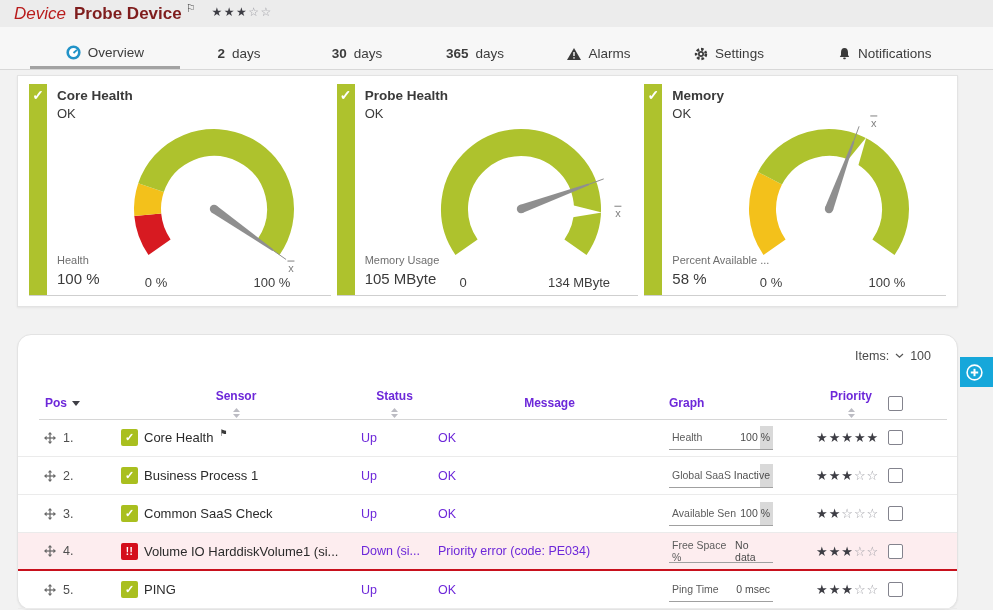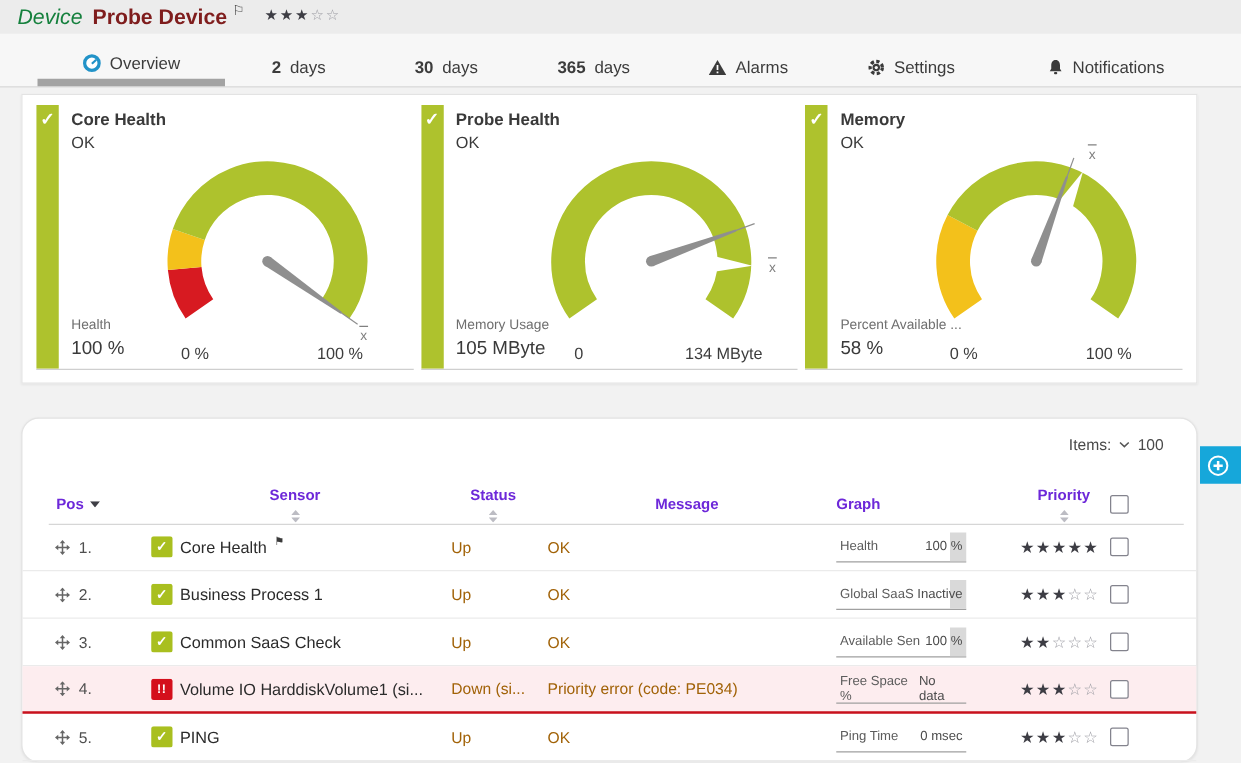--- a/index.html
+++ b/index.html
@@ -3,31 +3,31 @@
 <meta charset="utf-8">
 <style>
   html,body{margin:0;padding:0;}
   body{
     width:993px;height:610px;overflow:hidden;position:relative;
     background:#f2f2f2;font-family:"Liberation Sans",sans-serif;
     -webkit-font-smoothing:antialiased;
   }
   
   .titlebar{height:27px;background:#ececec;display:flex;align-items:center;padding-left:14px;}
-  .kind{font-style:italic;color:#15803d;font-size:17px;margin-right:8px;}
+  .kind{font-style:italic;color:#b91c1c;font-size:17px;margin-right:8px;}
   .devname{font-weight:bold;color:#7f1d1d;font-size:17px;}
   .flag-top{font-size:11px;color:#4a4a4a;margin-left:4px;transform:translateY(-5px);}
   .stars-top{margin-left:16px;font-size:12px;letter-spacing:1.5px;transform:translateY(-2px);}
   .sf{color:#3d3d44}.se{color:#9d9da4}
   
   .subbar{position:absolute;top:27px;left:0;width:993px;height:43px;background:#f7f7f7;border-bottom:1px solid #d8d8d8;box-sizing:border-box;}
   .tabs{position:absolute;bottom:0;left:0;display:flex;height:31px;}
   .tab{display:flex;align-items:center;justify-content:center;gap:7px;font-size:13.5px;color:#3c3c3c;height:31px;box-sizing:border-box;cursor:pointer;white-space:nowrap;}
   .tab .num{font-weight:bold;}
-  .tab.active{border-bottom:6px solid #a3a3a3;}
+  .tab.active{border-bottom:3px solid #a3a3a3;}
   .t0{width:150px;margin-left:30px;}.t1{width:118px}.t2{width:118px}.t3{width:118px}
   .t4{width:130px}.t5{width:120px}.t6{width:130px}.t7{width:190px;justify-content:flex-start;padding-left:44px;}
   
   .panel{position:absolute;left:17px;width:941px;background:#fff;border:1px solid #e3e3e3;box-shadow:0 1px 2px rgba(0,0,0,.06);box-sizing:border-box;}
   #gaugePanel{top:75px;height:232px;padding:8px 11px;}
   #tablePanel{top:334px;height:276px;border-radius:14px;}
   
   .cards{display:flex;gap:6px;height:212px;}
   .card{flex:1;position:relative;border-bottom:1px solid #cfcfcf;background:#fff;overflow:hidden;}
   .cardbar{position:absolute;left:0;top:0;bottom:0;width:18px;background:#aec22d;color:#fff;text-align:center;font-size:14px;font-weight:bold;line-height:22px;}
@@ -46,21 +46,21 @@
   .tbody{position:absolute;top:84px;left:21px;right:10px;}
   .trow{height:38px;font-size:12.5px;color:#4f4f4f;border-bottom:1px solid #ebebeb;box-sizing:border-box;margin:0 -10px 0 -21px;padding:0 10px 0 21px;}
   .trow.error{background:#fdedef;border-bottom:2px solid #c8111d;}
   .c-pos{display:flex;align-items:center;gap:7px;padding-left:5px;}
   .c-sensor{display:flex;align-items:center;gap:6px;padding-left:10px;white-space:nowrap;overflow:hidden;}
   .sicon{width:17px;height:17px;border-radius:2px;color:#fff;font-size:11px;font-weight:bold;display:inline-flex;align-items:center;justify-content:center;flex:0 0 17px;}
   .sicon.ok{background:#a9bf1f;}
   .sicon.error{background:#d40f1c;font-size:10px;letter-spacing:.5px;}
   .sname{color:#2b2b2b;font-size:13px;text-decoration:none;}
   .rowflag{font-size:9px;color:#3a3a3a;transform:translateY(-5px);}
-  .c-status,.c-msg{padding-left:10px;white-space:nowrap;overflow:hidden;color:#a16207;}
+  .c-status,.c-msg{padding-left:10px;white-space:nowrap;overflow:hidden;color:#6d28d9;}
   .c-graph{padding-left:8px;}
   .minigraph{width:104px;height:24px;position:relative;border-bottom:1px solid #a0a0a0;display:flex;justify-content:space-between;align-items:center;padding:0 3px;font-size:10.5px;color:#5c5c5c;box-sizing:border-box;cursor:pointer;}
   .minigraph .gvalue{position:relative;z-index:1;color:#4c4c4c;}
   .minigraph .stripe{position:absolute;right:0;top:0;bottom:0;width:13px;background:#d9d9d9;}
   .c-prio{padding-left:10px;font-size:13px;letter-spacing:1px;white-space:nowrap;cursor:pointer;}
   .c-check{display:flex;justify-content:flex-start;padding-left:2px;}
   .checkbox{width:13px;height:13px;border:1px solid #83838d;border-radius:2px;background:#fff;display:inline-block;cursor:pointer;}
   
   .fab{position:absolute;top:357px;right:0;width:33px;height:30px;background:#16a7da;display:flex;align-items:center;justify-content:flex-start;padding-left:5px;box-sizing:border-box;cursor:pointer;}
   svg{display:block;}

